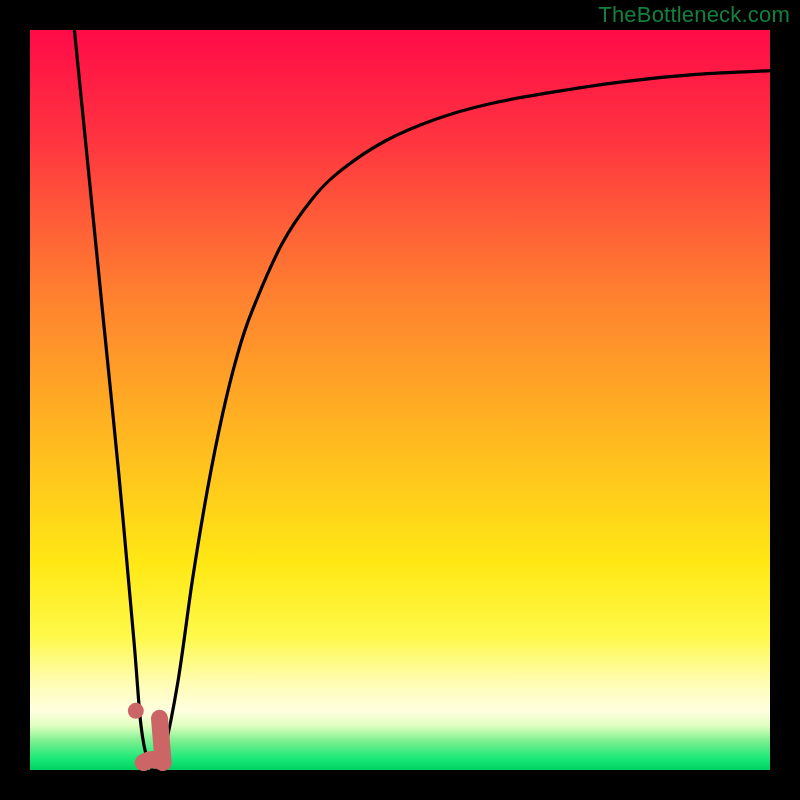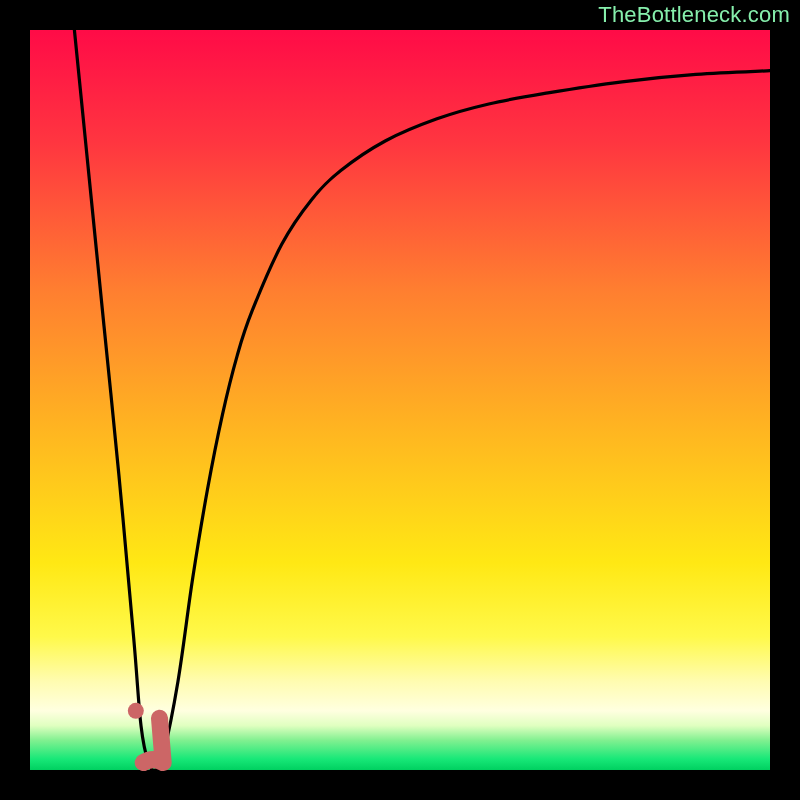--- a/index.html
+++ b/index.html
@@ -15,21 +15,21 @@
     position: absolute;
     left: 0;
     top: 0;
     width: 800px;
     height: 800px;
   }
   .watermark {
     position: absolute;
     top: 2px;
     right: 10px;
-    color: #86efac;
+    color: #15803d;
     font-size: 22px;
     font-weight: 400;
     letter-spacing: 0.2px;
     font-family: Arial, sans-serif;
   }
 </style>
 </head>
 <body>
 
 <svg class="canvas" viewBox="0 0 800 800" xmlns="http://www.w3.org/2000/svg">

